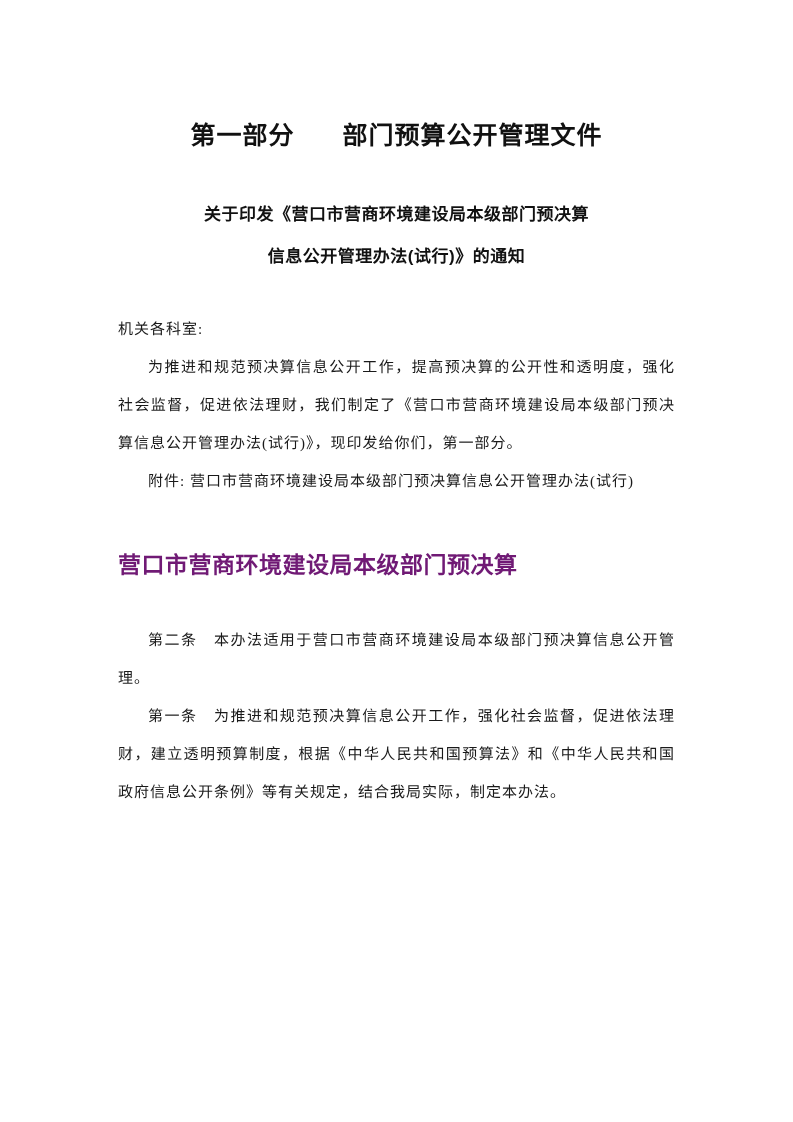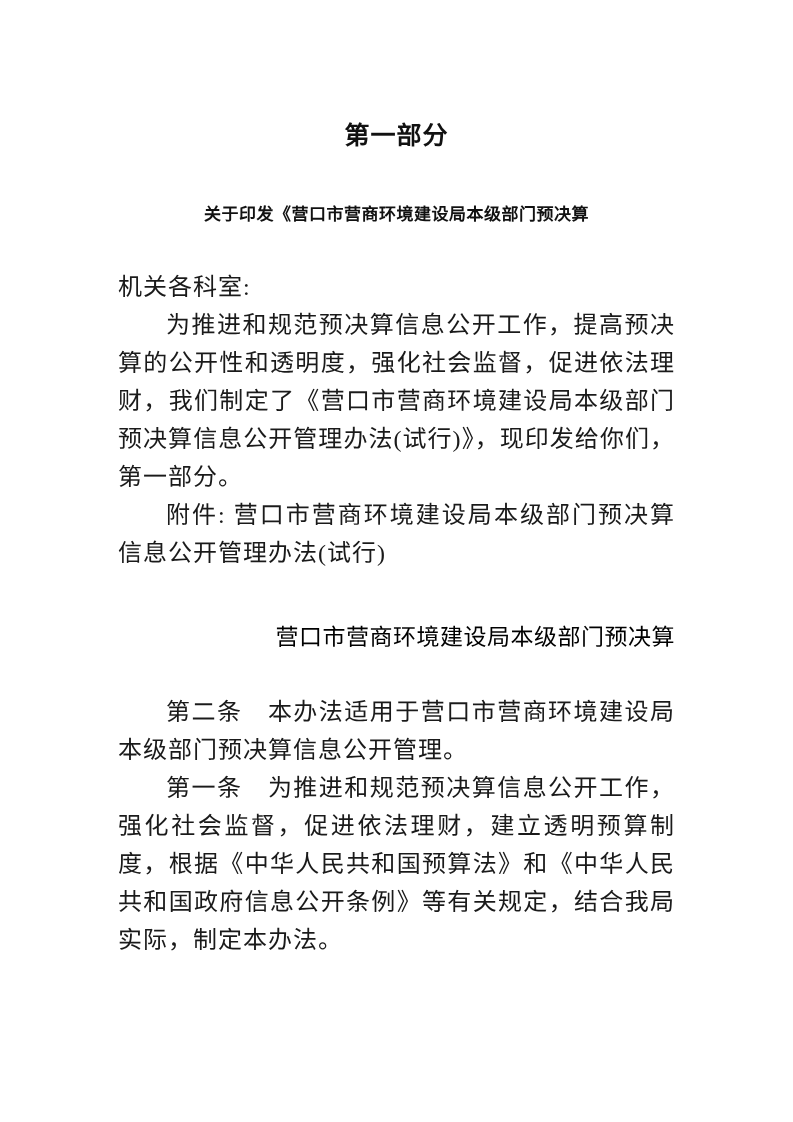--- a/index.html
+++ b/index.html
@@ -45,56 +45,58 @@
     font-size: 17px;
     line-height: 42px;
     letter-spacing: 0.5px;
     color: #111111;
   }
   .notice-title .line { margin: 0; }
 
   
   .body-block {
     margin-top: 32px;
-    font-size: 24px;
+    font-size: 15px;
     line-height: 38px;
     text-align: justify;
     letter-spacing: 1px;
     color: #1a1a1a;
   }
   .body-block p { margin: 0; }
   .indent { text-indent: 2em; }
 
   
   .measures-title {
     margin-top: 45px;
-    text-align: right;
+    text-align: left;
     font-family: "Liberation Sans", sans-serif;
-    font-weight: 400;
+    font-weight: 700;
     font-size: 23px;
     line-height: 40px;
     letter-spacing: 0.5px;
     margin-bottom: 0;
-    color: #000000;
+    color: #701a75;
   }
   .measures-title .line { margin: 0; }
 
   .articles { margin-top: 36px; }
 </style>
 </head>
 <body>
 
 <div class="page">
 
   <h1 class="part-title">
     <span>第一部分</span>
+    <span>部门预算公开管理文件</span>
   </h1>
 
   <div class="notice-title">
     <div class="line">关于印发《营口市营商环境建设局本级部门预决算</div>
+    <div class="line">信息公开管理办法(试行)》的通知</div>
   </div>
 
   <div class="body-block">
     <p>机关各科室:</p>
     <p class="indent">为推进和规范预决算信息公开工作，提高预决算的公开性和透明度，强化社会监督，促进依法理财，我们制定了《营口市营商环境建设局本级部门预决算信息公开管理办法(试行)》，现印发给你们，第一部分。</p>
     <p class="indent">附件: 营口市营商环境建设局本级部门预决算信息公开管理办法(试行)</p>
   </div>
 
   <h2 class="measures-title">
     <div class="line">营口市营商环境建设局本级部门预决算</div>

